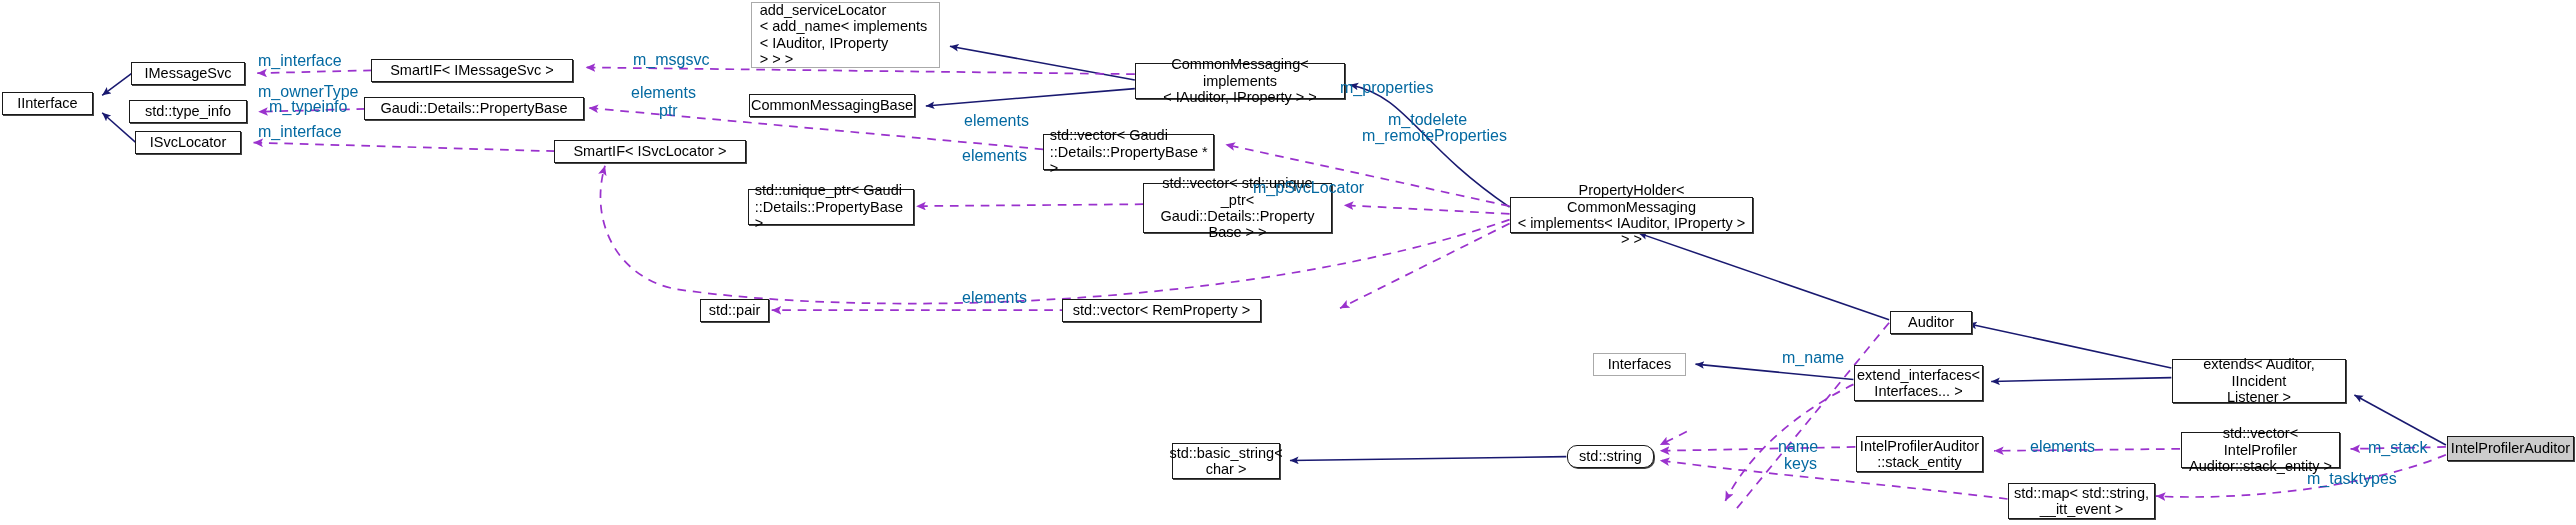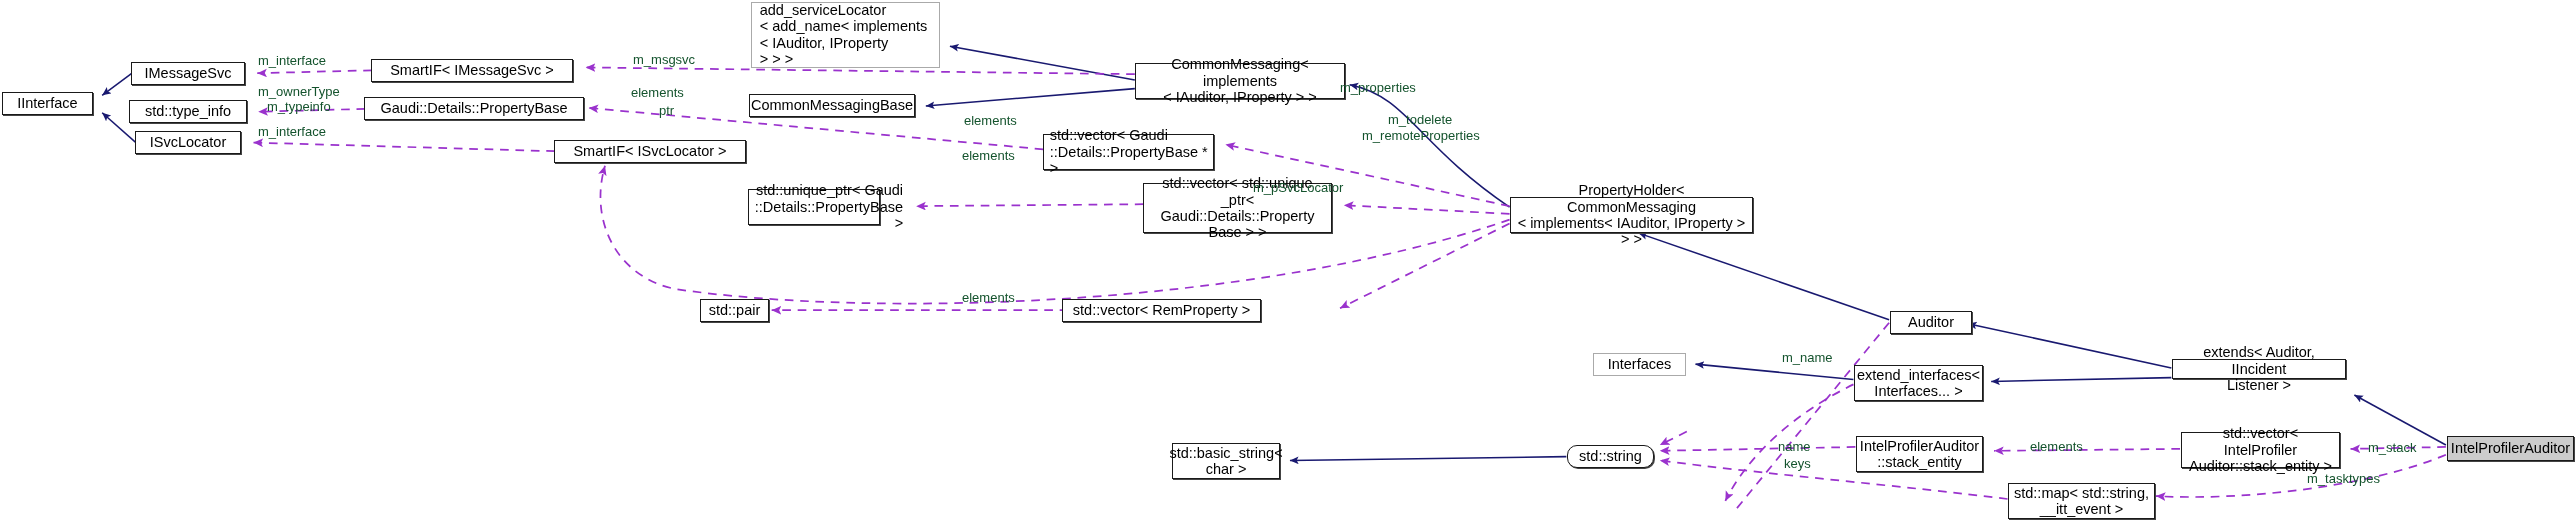--- a/index.html
+++ b/index.html
@@ -47,23 +47,23 @@
     border: 1px solid #aaaaaa;
     box-shadow: none;
   }
   .node.current {
     background: #cccccc;
     border: 1px solid #1a1a1a;
     box-shadow: 1px 1px 0 0 #444444;
   }
   .edge-label {
     position: absolute;
-    font-size: 13px;
+    font-size: 16px;
     line-height: 14.5px;
-    color: #14532d;
+    color: #0369a1;
     white-space: pre-line;
     text-align: center;
     z-index: 6;
     background: transparent;
   }
 </style>
 </head>
 <body>
 
 <div id="canvas">
@@ -119,39 +119,39 @@
   <div class="node solid" style="left:131px;top:62px;  width:114px; height:23px;">IMessageSvc</div>
   <div class="node solid" style="left:129px;top:100px; width:118px; height:23px;">std::type_info</div>
   <div class="node solid" style="left:135px;top:131px; width:106px; height:23px;">ISvcLocator</div>
   <div class="node solid" style="left:371px;top:59px;  width:202px; height:23px;">SmartIF&lt; IMessageSvc &gt;</div>
   <div class="node solid" style="left:364px;top:97px; width:220px; height:23px;">Gaudi::Details::PropertyBase</div>
   <div class="node solid" style="left:554px;top:140px; width:192px; height:23px;">SmartIF&lt; ISvcLocator &gt;</div>
   <div class="node faint" style="left:751px;top:1.9px;   width:189px; height:66px; text-align:left; justify-content:flex-start; padding-left:7.7px;">add_serviceLocator
 &lt; add_name&lt; implements
 &lt; IAuditor, IProperty
 &gt; &gt; &gt;</div>
-  <div class="node solid" style="left:748px;top:189px; width:132px; height:36px; text-align:right; justify-content:flex-start; padding-left:5.8px;">std::unique_ptr&lt; Gaudi
+  <div class="node solid" style="left:748px;top:189px; width:166px; height:36px; text-align:left; justify-content:flex-start; padding-left:5.8px;">std::unique_ptr&lt; Gaudi
 ::Details::PropertyBase &gt;</div>
   <div class="node solid" style="left:749px;top:94px;  width:166px; height:23px;">CommonMessagingBase</div>
   <div class="node solid" style="left:700px;top:299px; width:69px;  height:23px;">std::pair</div>
   <div class="node solid" style="left:1043px;top:134px;width:171px; height:36px; text-align:left; justify-content:flex-start; padding-left:5.8px;">std::vector&lt; Gaudi
 ::Details::PropertyBase * &gt;</div>
   <div class="node solid" style="left:1143px;top:183px;width:189px; height:50px;">std::vector&lt; std::unique
 _ptr&lt; Gaudi::Details::Property
 Base &gt; &gt;</div>
   <div class="node solid" style="left:1062px;top:299px;width:199px; height:23px;">std::vector&lt; RemProperty &gt;</div>
   <div class="node solid" style="left:1135px;top:63px; width:210px; height:36px;">CommonMessaging&lt; implements
 &lt; IAuditor, IProperty &gt; &gt;</div>
   <div class="node solid" style="left:1510px;top:197px;width:243px; height:36px;">PropertyHolder&lt; CommonMessaging
 &lt; implements&lt; IAuditor, IProperty &gt; &gt; &gt;</div>
   <div class="node solid" style="left:1890px;top:311px;width:82px;  height:23px;">Auditor</div>
   <div class="node faint" style="left:1593px;top:353px;width:93px;  height:23px;">Interfaces</div>
   <div class="node solid" style="left:1854px;top:365px;width:129px; height:36px;">extend_interfaces&lt;
 Interfaces... &gt;</div>
-  <div class="node solid" style="left:2172px;top:359px;width:174px; height:20px;">extends&lt; Auditor, IIncident
+  <div class="node solid" style="left:2172px;top:359px;width:174px; height:44px;">extends&lt; Auditor, IIncident
 Listener &gt;</div>
   <div class="node solid" style="left:1172px;top:443px;width:108px; height:36px;">std::basic_string&lt;
 char &gt;</div>
   <div class="node solid" style="left:1567px;top:445px;width:87px;  height:23px;border-radius:10px;">std::string</div>
   <div class="node solid" style="left:1856px;top:436px;width:127px; height:36px;">IntelProfilerAuditor
 ::stack_entity</div>
   <div class="node solid" style="left:2181px;top:432px;width:159px; height:36px;">std::vector&lt; IntelProfiler
 Auditor::stack_entity &gt;</div>
   <div class="node solid" style="left:2008px;top:483px;width:147px; height:36px;">std::map&lt; std::string,
 __itt_event &gt;</div>

